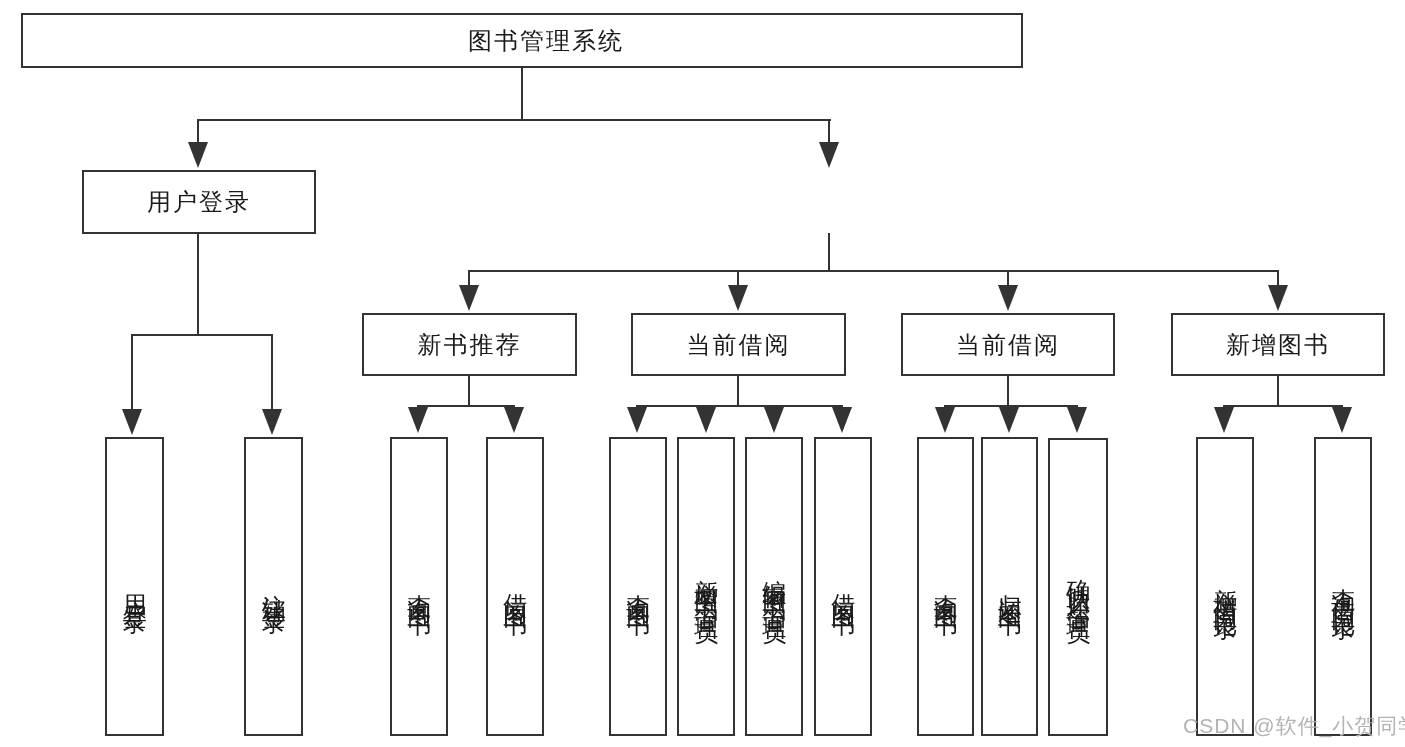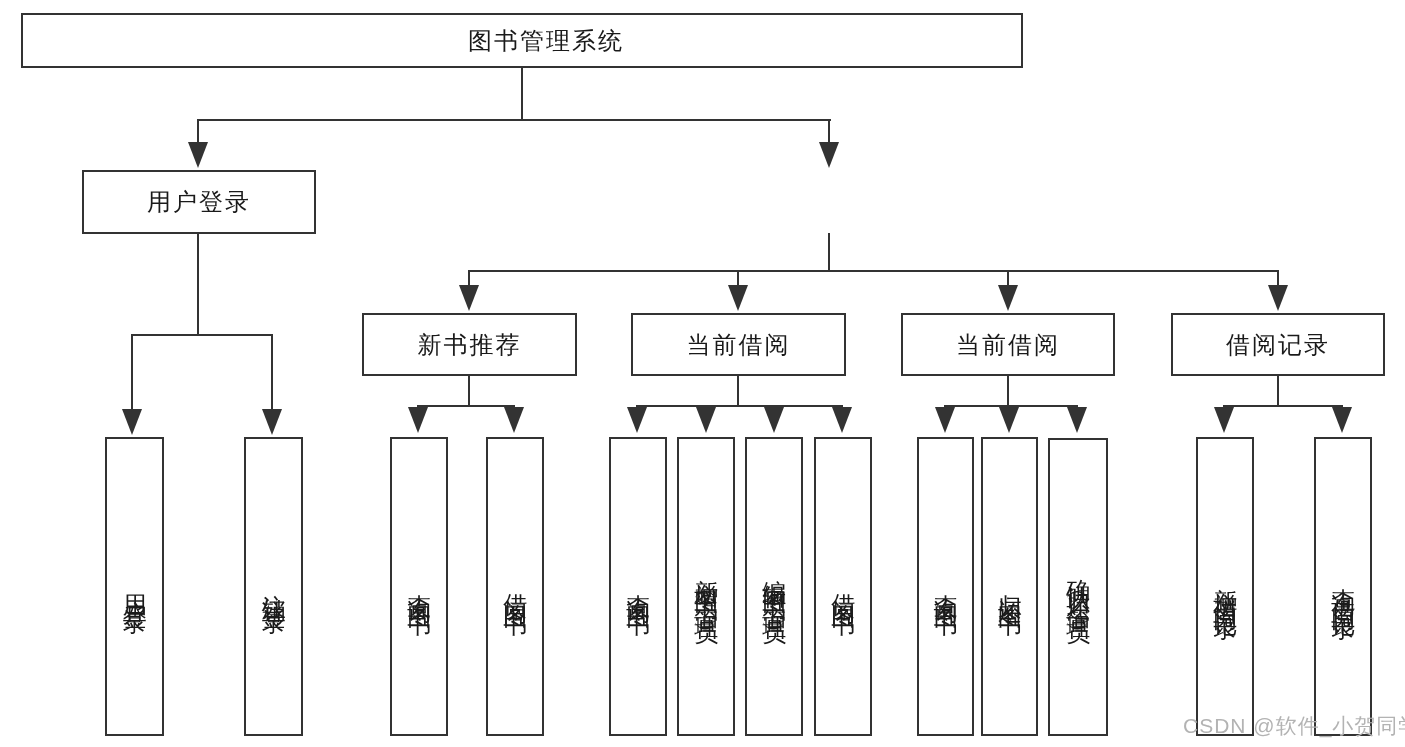--- a/index.html
+++ b/index.html
@@ -94,21 +94,21 @@
   <div class="box hbox" style="left:362px;top:313px;width:215px;height:63px;justify-content:center;">
     <span>新书推荐</span>
   </div>
   <div class="box hbox" style="left:631px;top:313px;width:215px;height:63px;">
     <span>当前借阅</span>
   </div>
   <div class="box hbox" style="left:901px;top:313px;width:214px;height:63px;">
     <span>当前借阅</span>
   </div>
   <div class="box hbox" style="left:1171px;top:313px;width:214px;height:63px;">
-    <span>借阅记录</span>
+    <span>新增图书</span>
   </div>
 
   <div class="box vbox" style="left:105px;top:437px;width:59px;height:299px;">
     <span>用户登录</span>
   </div>
   <div class="box vbox" style="left:244px;top:437px;width:59px;height:299px;">
     <span>注销登录</span>
   </div>
 
   <div class="box vbox" style="left:390px;top:437px;width:58px;height:299px;">

